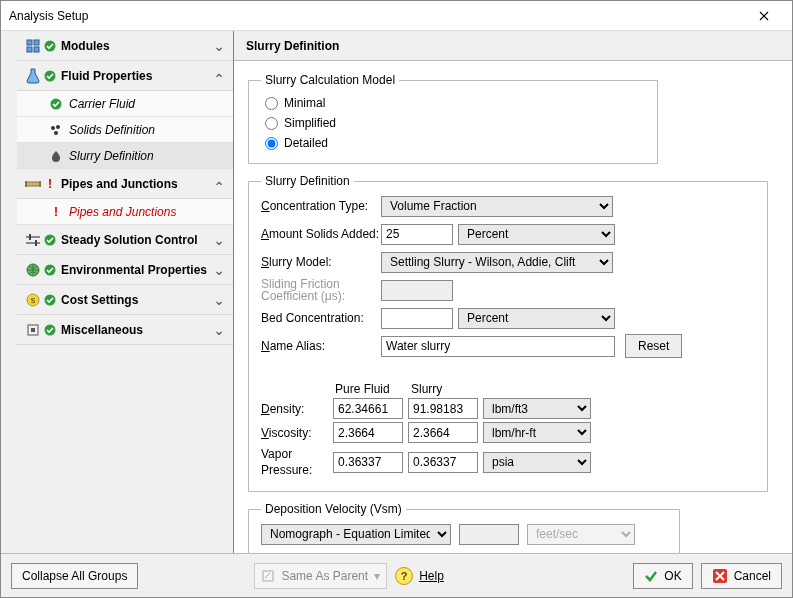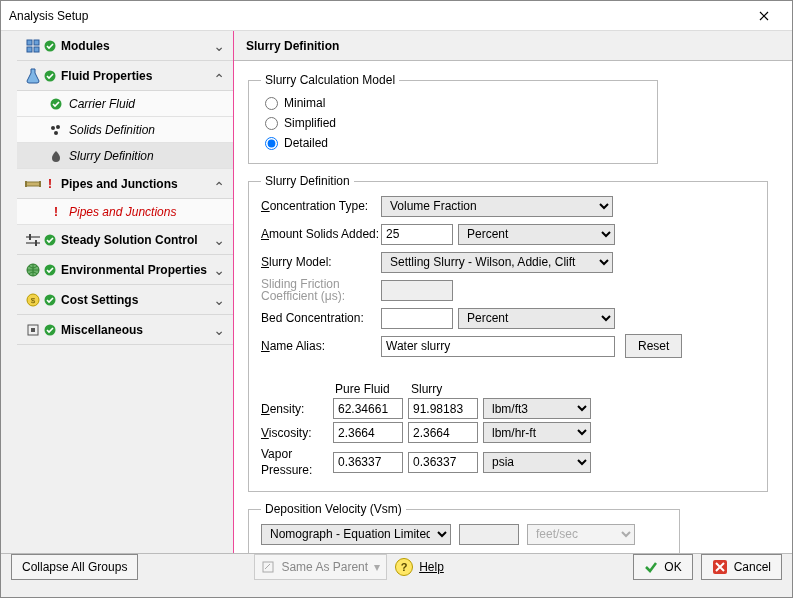--- a/index.html
+++ b/index.html
@@ -182,21 +182,21 @@
     margin-bottom: 3px;
   }
   .props-row .plbl { width: 72px; }
   .props-row input { width: 70px; margin-right: 5px; }
   .props-row select { width: 108px; }
   .footer {
     height: 44px;
     border-top: 1px solid #bbb;
     background: #f0f0f0;
     display: flex;
-    align-items: flex-start;
+    align-items: center;
     padding: 0 10px;
     gap: 8px;
   }
   .footer .spacer { flex: 1; }
   .footer-btn {
     font-family: inherit;
     font-size: 12px;
     height: 26px;
     border: 1px solid #888;
     background: #f5f5f5;

